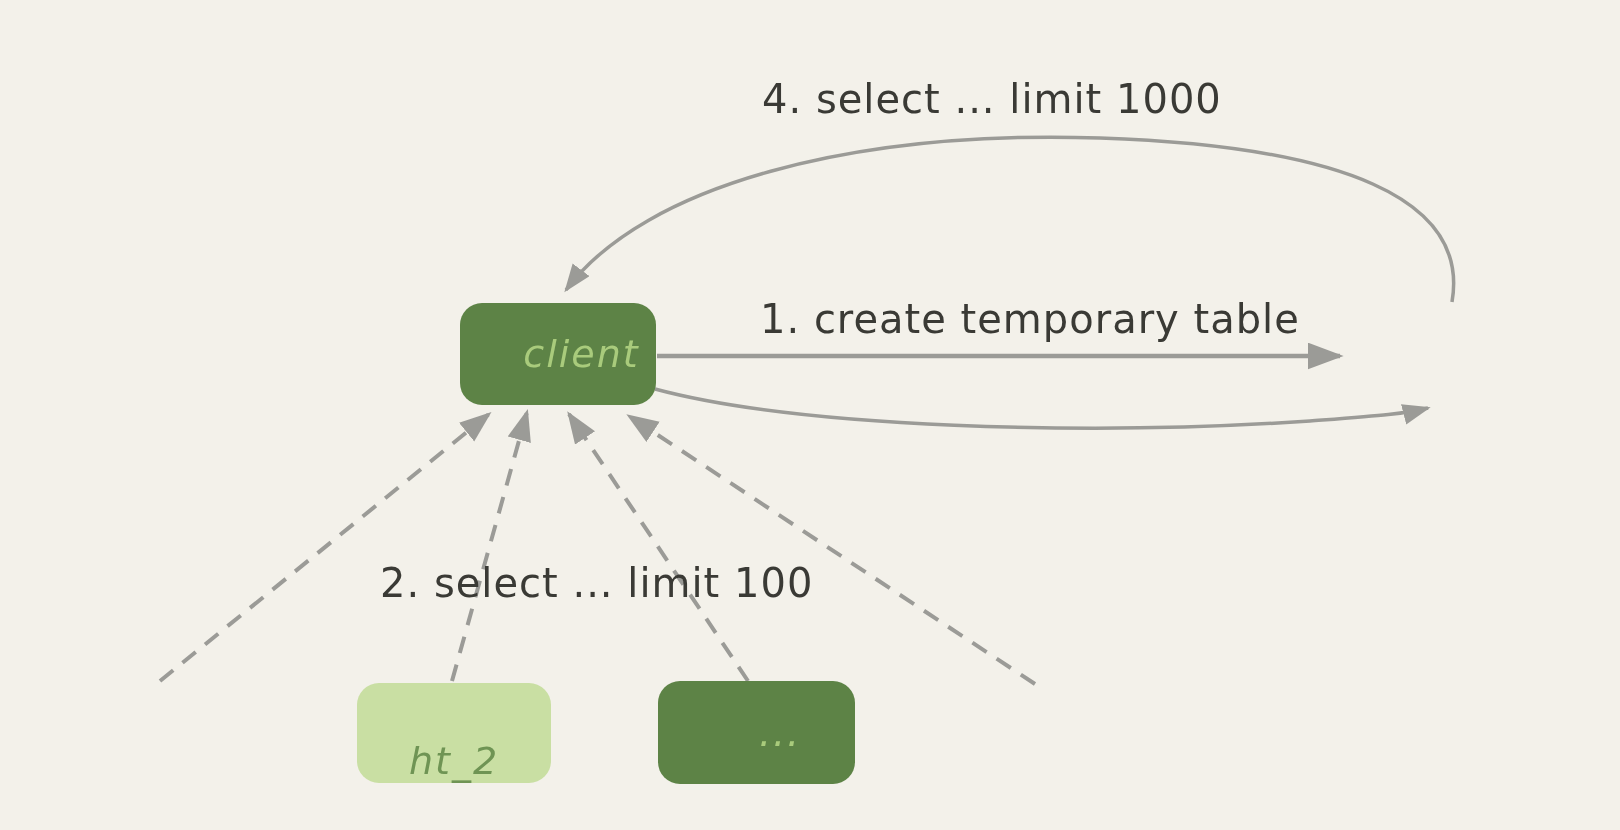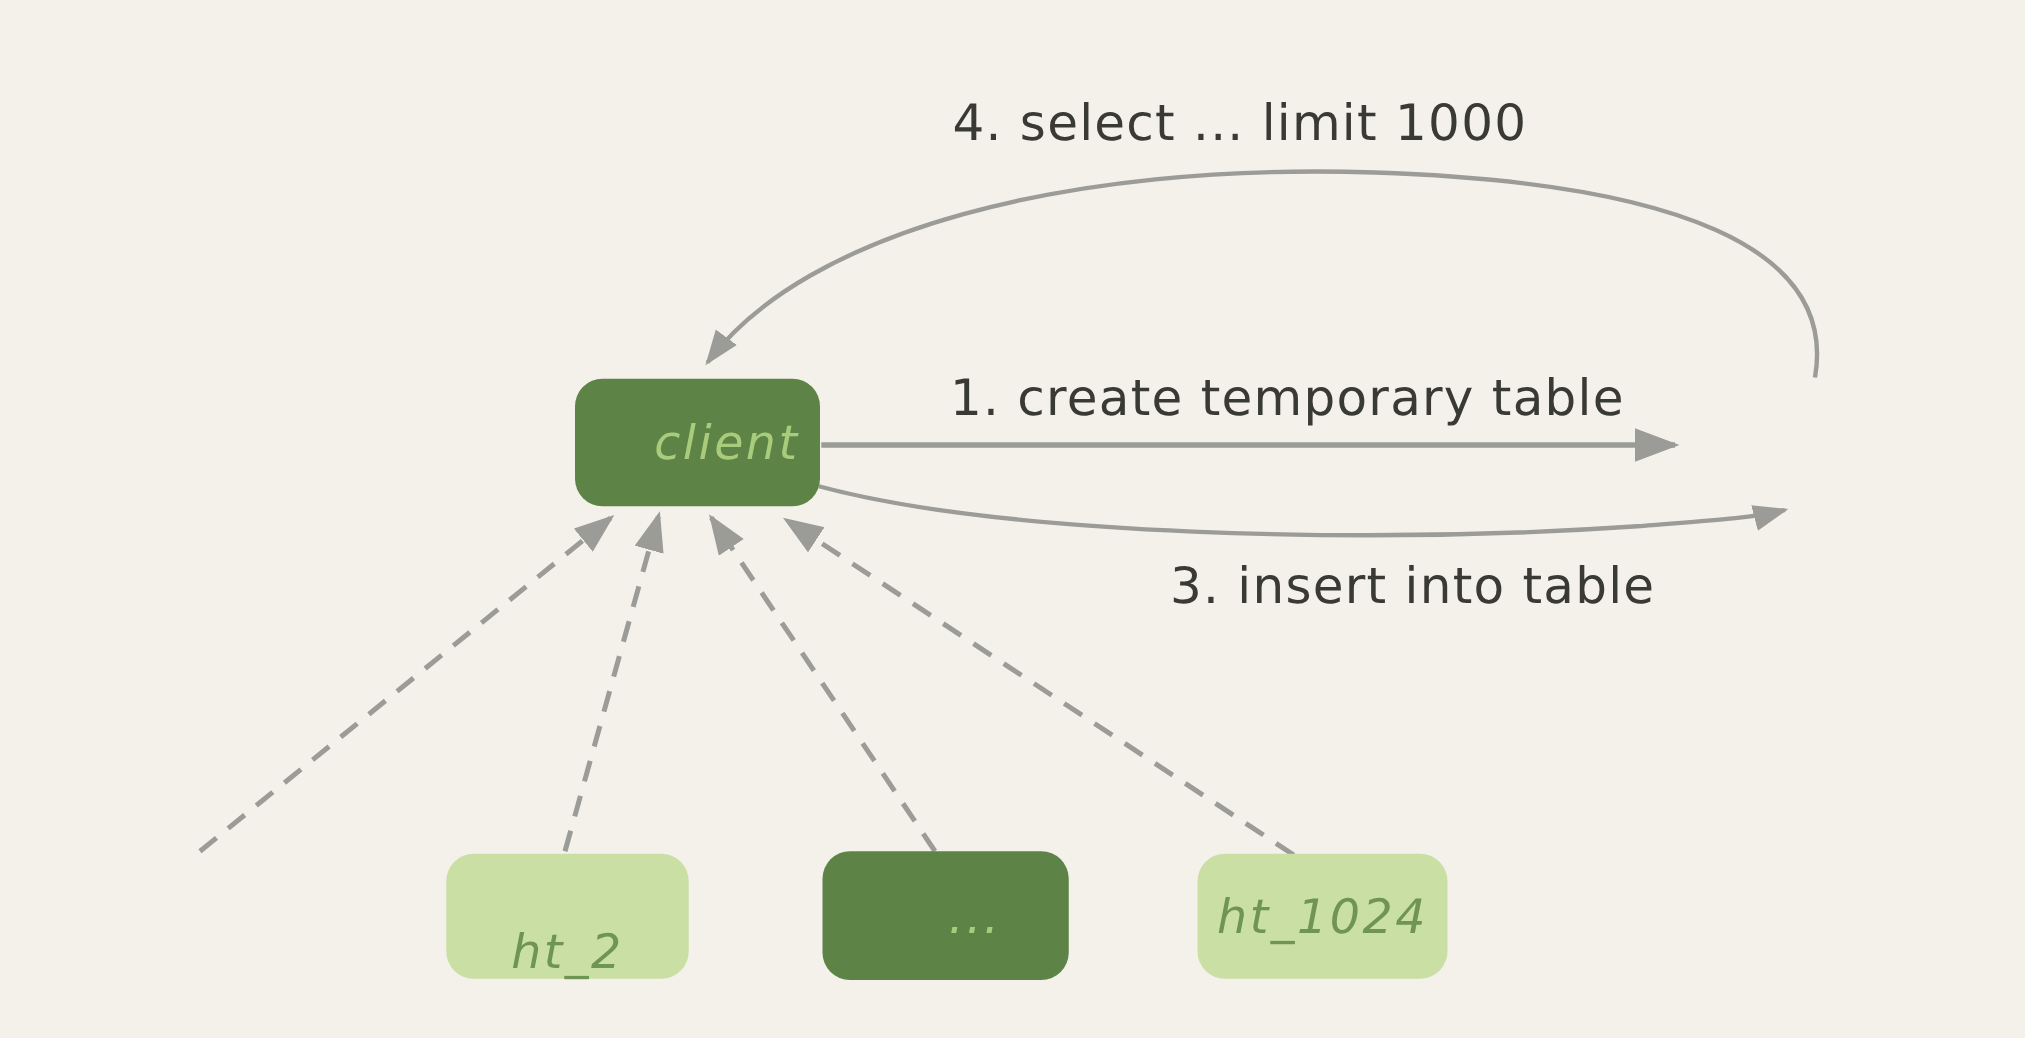--- a/index.html
+++ b/index.html
@@ -77,24 +77,21 @@
 
 
   <div class="node light" style="left:357px;top:683px;width:194px;height:100px;align-items:flex-end;">
     <span>ht_2</span>
   </div>
 
   <div class="node dark" style="left:658px;top:681px;width:197px;height:103px;">
     <span>...</span>
   </div>
 
-  <div class="node light" style="left:958px;top:683px;width:200px;height:100px;">
-    <span>ht_1024</span>
-  </div>
 
   <div class="edge-label" style="left:762px;top:76px;">4. select ... limit 1000</div>
 
   <div class="edge-label" style="left:760px;top:296px;">1. create temporary table</div>
 
-  <div class="edge-label" style="left:936px;top:446px;">3. insert into table</div>
 
+  <div class="edge-label" style="left:380px;top:560px;">2. select ... limit 100</div>
 
 </div>
 
 </body></html>

